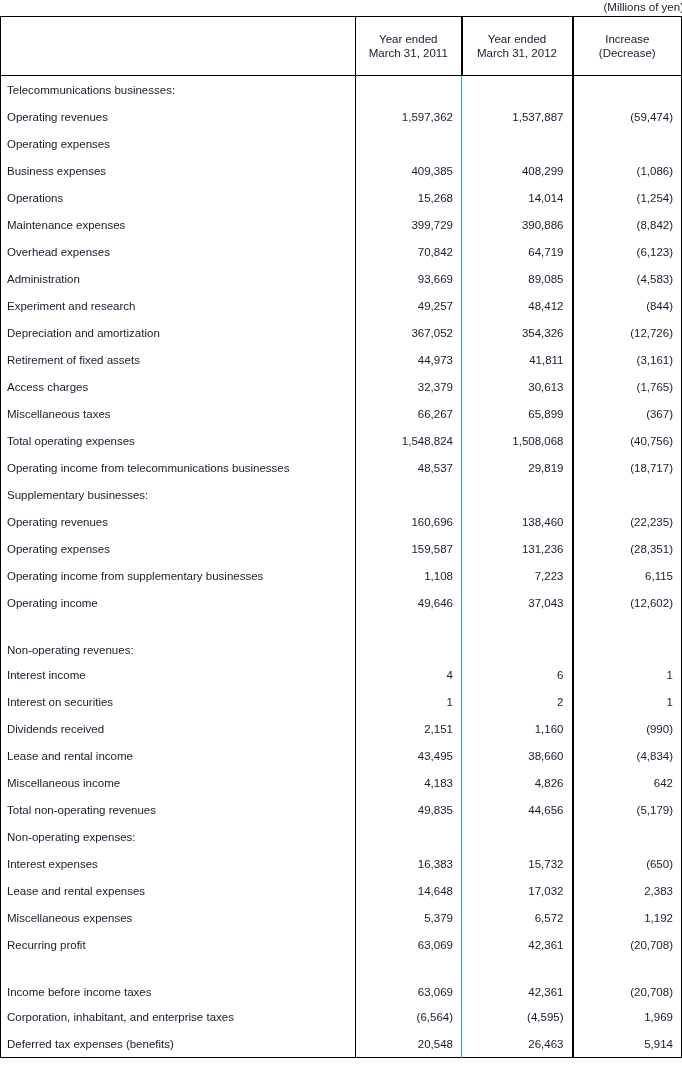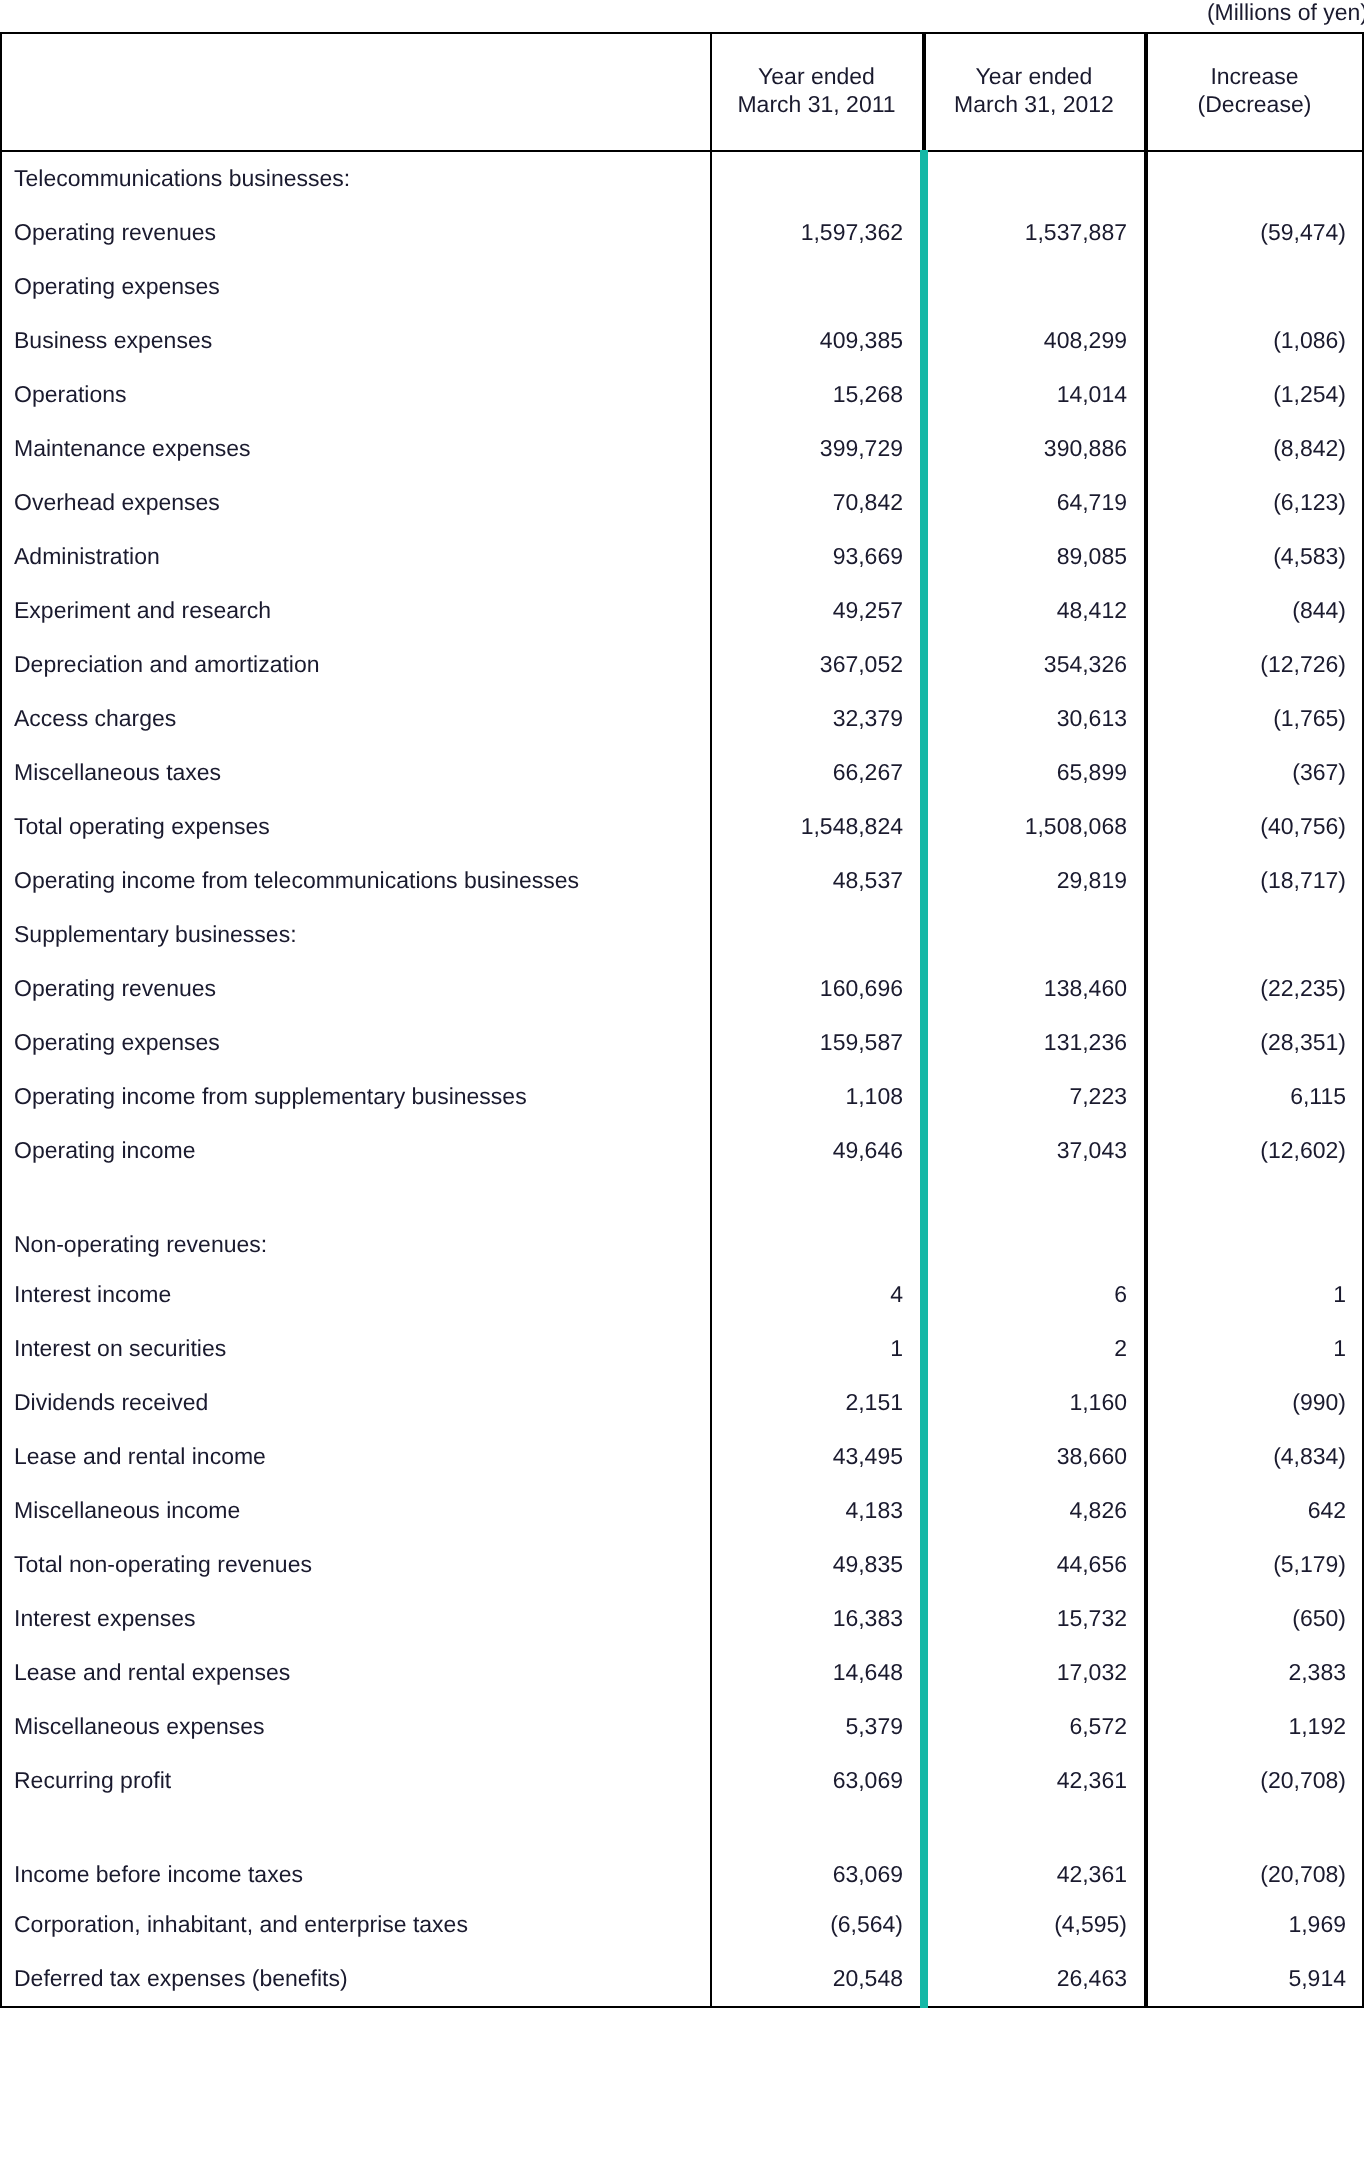--- a/index.html
+++ b/index.html
@@ -79,21 +79,21 @@
     text-align: left;
     white-space: nowrap;
     padding-left: 6px;
   }
   tbody td.num {
     height: 27px;
     text-align: right;
     padding-right: 8px;
     white-space: nowrap;
   }
-  tbody td.n-2011 { border-right: 4px solid #14b8a6; margin-top: 44px; }
+  tbody td.n-2011 { border-right: 1px solid #14b8a6; margin-top: 44px; }
   tbody td.n-2012 { border-right: 2px solid #000; }
 
   
   .ind0 { padding-left: 6px; }
   .ind1 { padding-left: 17px; }
   .ind2 { padding-left: 28px; }
 
   
   tr.gap td { height: 40px; }
   tr.gap td.lbl { vertical-align: bottom; padding-bottom: 5px; }
@@ -186,20 +186,26 @@
             <td class="num n-2012">48,412</td>
             <td class="num n-delta">(844)</td>
           </tr>
           <tr>
             <td class="lbl ind2">Depreciation and amortization</td>
             <td class="num n-2011">367,052</td>
             <td class="num n-2012">354,326</td>
             <td class="num n-delta">(12,726)</td>
           </tr>
           <tr>
+            <td class="lbl ind2">Retirement of fixed assets</td>
+            <td class="num n-2011">44,973</td>
+            <td class="num n-2012">41,811</td>
+            <td class="num n-delta">(3,161)</td>
+          </tr>
+          <tr>
             <td class="lbl ind2">Access charges</td>
             <td class="num n-2011">32,379</td>
             <td class="num n-2012">30,613</td>
             <td class="num n-delta">(1,765)</td>
           </tr>
           <tr>
             <td class="lbl ind2">Miscellaneous taxes</td>
             <td class="num n-2011">66,267</td>
             <td class="num n-2012">65,899</td>
             <td class="num n-delta">(367)</td>
@@ -280,20 +286,26 @@
             <td class="lbl ind1">Miscellaneous income</td>
             <td class="num n-2011">4,183</td>
             <td class="num n-2012">4,826</td>
             <td class="num n-delta">642</td>
           </tr>
           <tr>
             <td class="lbl ind1">Total non-operating revenues</td>
             <td class="num n-2011">49,835</td>
             <td class="num n-2012">44,656</td>
             <td class="num n-delta">(5,179)</td>
+          </tr>
+          <tr>
+            <td class="lbl ind0">Non-operating expenses:</td>
+            <td class="num n-2011"></td>
+            <td class="num n-2012"></td>
+            <td class="num n-delta"></td>
           </tr>
           <tr>
             <td class="lbl ind1">Interest expenses</td>
             <td class="num n-2011">16,383</td>
             <td class="num n-2012">15,732</td>
             <td class="num n-delta">(650)</td>
           </tr>
           <tr>
             <td class="lbl ind1">Lease and rental expenses</td>
             <td class="num n-2011">14,648</td>

